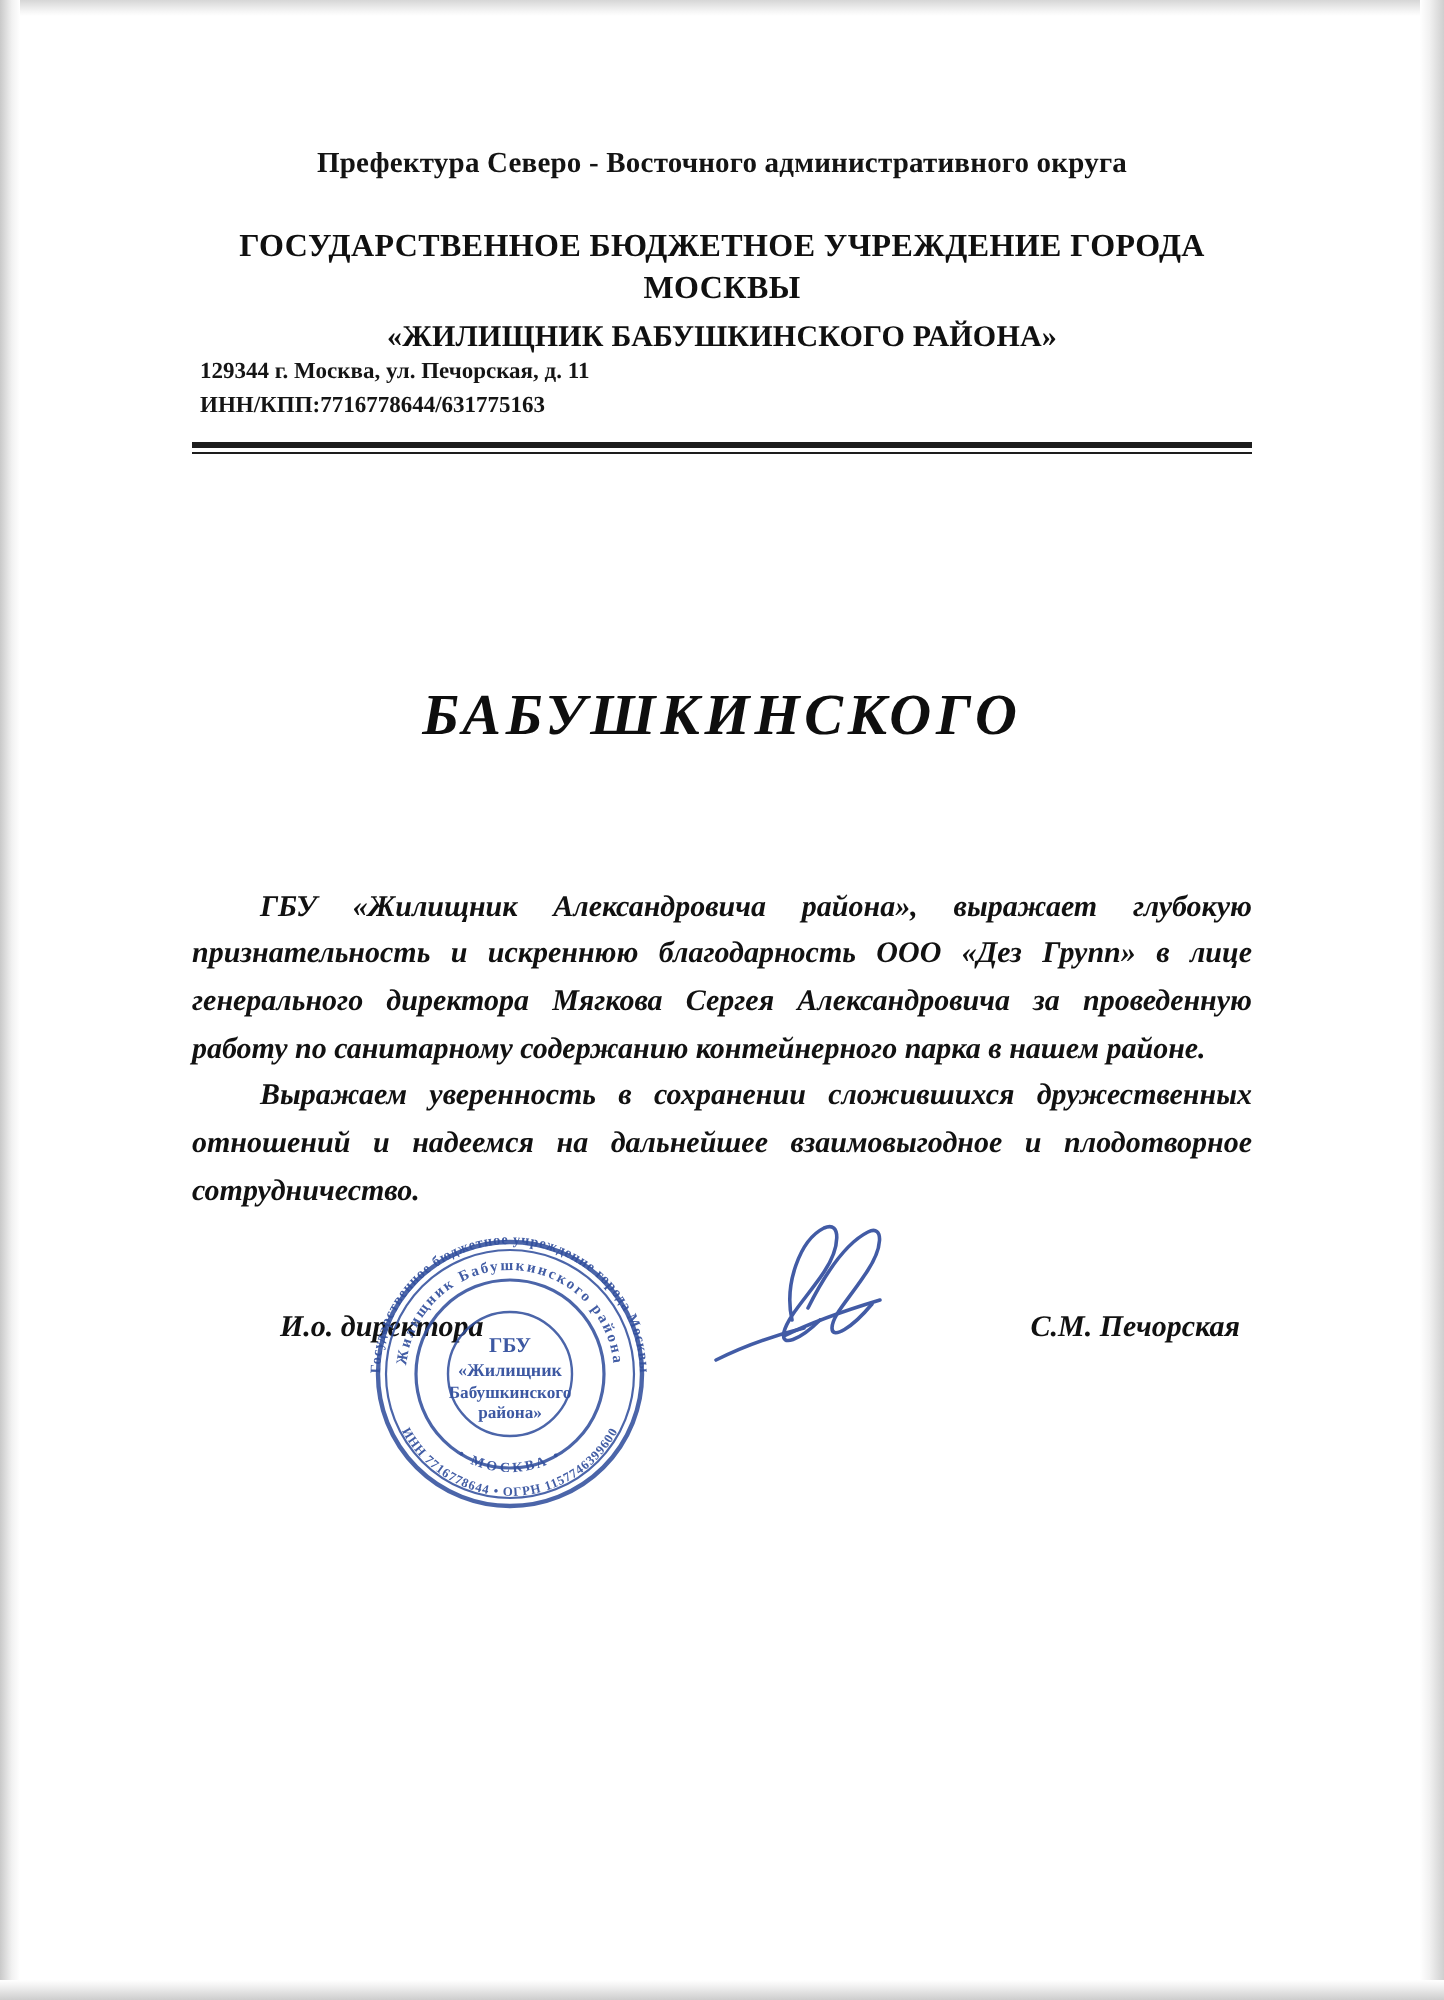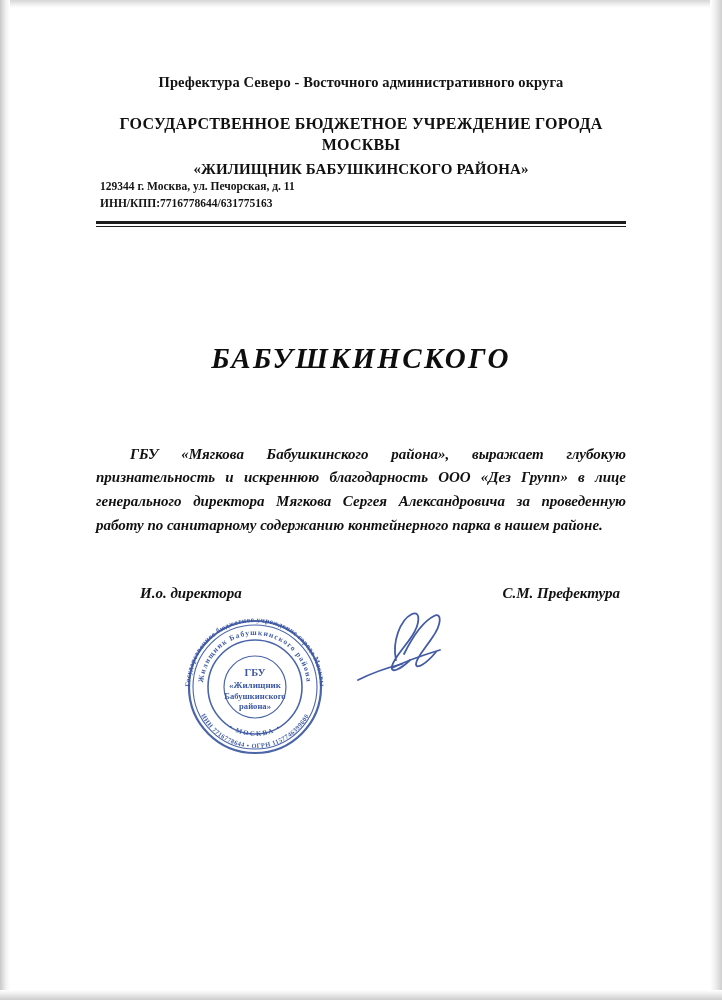--- a/index.html
+++ b/index.html
@@ -204,26 +204,27 @@
         <span class="row">129344 г. Москва, ул. Печорская, д. 11</span>
         <span class="row">ИНН/КПП:7716778644/631775163</span>
       </div>
     </div>
 
     <div class="rule"></div>
 
     <div class="title">БАБУШКИНСКОГО</div>
 
     <div class="body-text">
-      <p>ГБУ «Мягкова Бабушкинского района», выражает глубокую признательность и искреннюю благодарность ООО «Дез Групп» в лице генерального директора Мягкова Сергея Александровича за проведенную работу по санитарному содержанию контейнерного парка в нашем районе.</p>
+      <p>ГБУ «Жилищник Александровича района», выражает глубокую признательность и искреннюю благодарность ООО «Дез Групп» в лице генерального директора Мягкова Сергея Александровича за проведенную работу по санитарному содержанию контейнерного парка в нашем районе.</p>
+      <p class="para-2-tail">Выражаем уверенность в сохранении сложившихся дружественных отношений и надеемся на дальнейшее взаимовыгодное и плодотворное сотрудничество.</p>
     </div>
 
     <div class="signature-row">
       <div class="sig-left">И.о. директора</div>
-      <div class="sig-right">С.М. Префектура</div>
+      <div class="sig-right">С.М. Печорская</div>
     </div>
 
   </div>
 
   <div class="stamp">
     <svg width="166" height="166" viewBox="0 0 166 166" xmlns="http://www.w3.org/2000/svg">
       <defs>
         <path id="outerArcTop" d="M 18,83 A 65,65 0 0 1 148,83" fill="none"></path>
         <path id="outerArcBottom" d="M 22,83 A 61,61 0 0 0 144,83" fill="none"></path>
         <path id="midArcTop" d="M 31,83 A 52,52 0 0 1 135,83" fill="none"></path>

